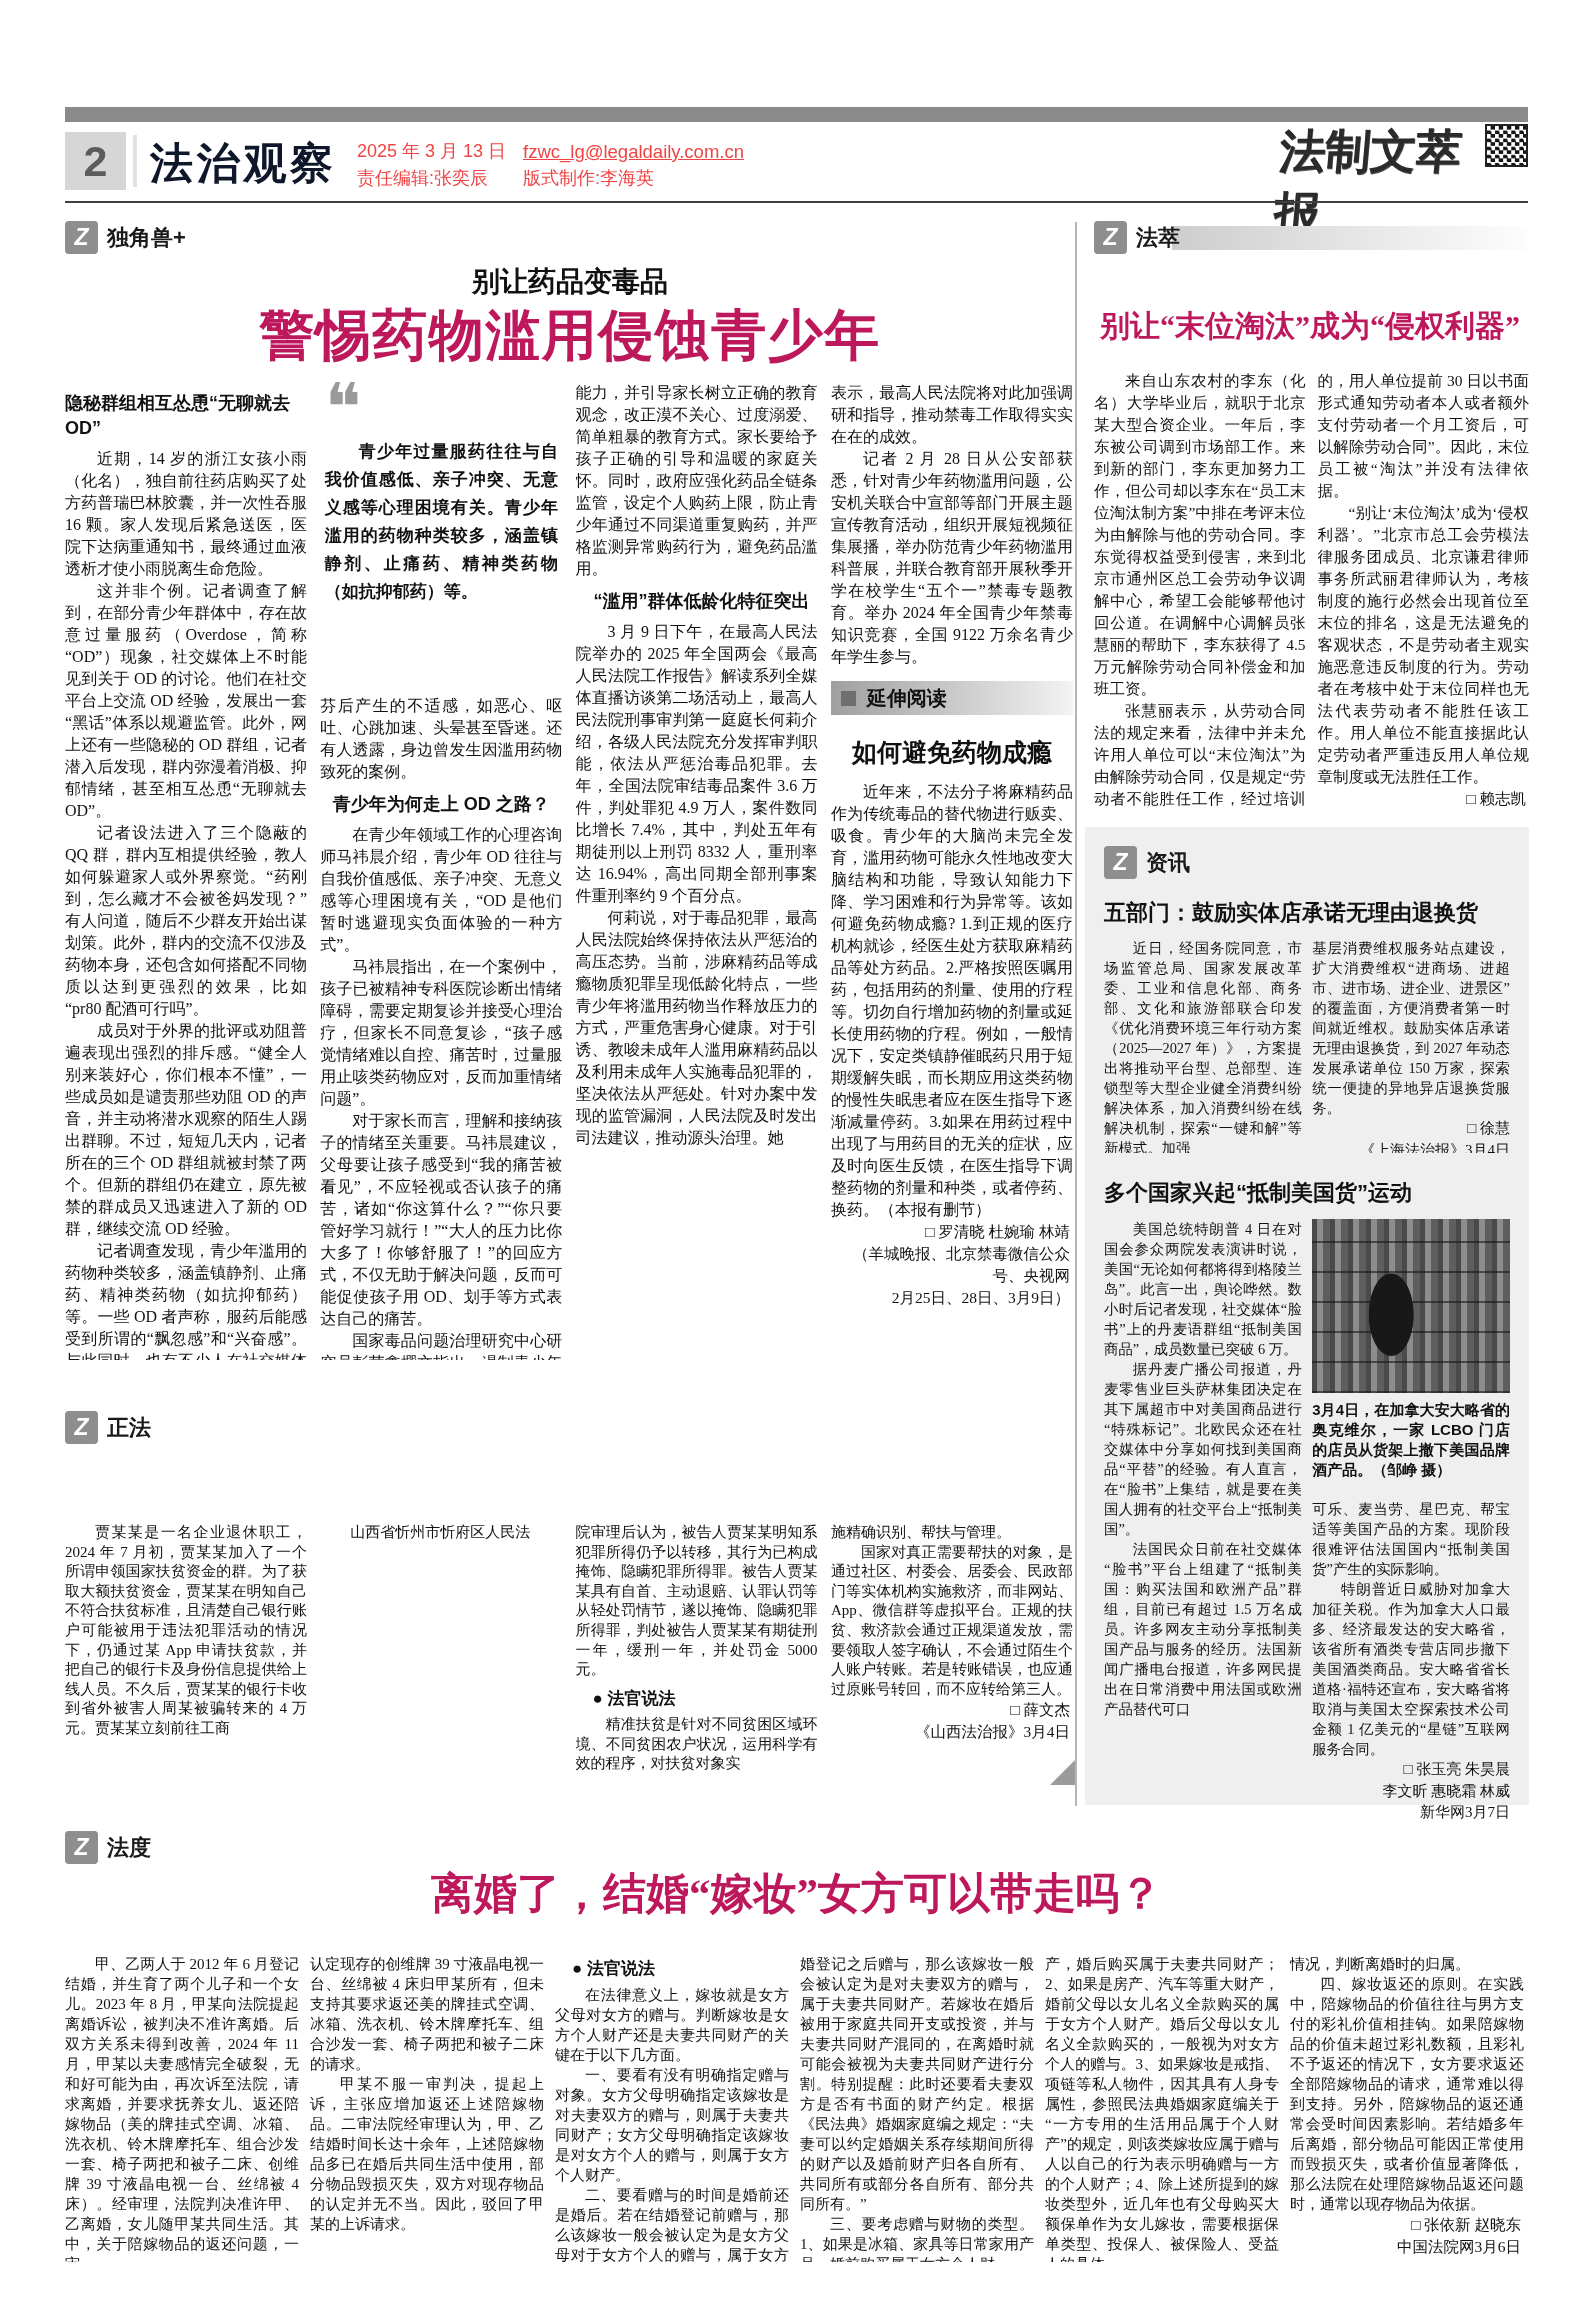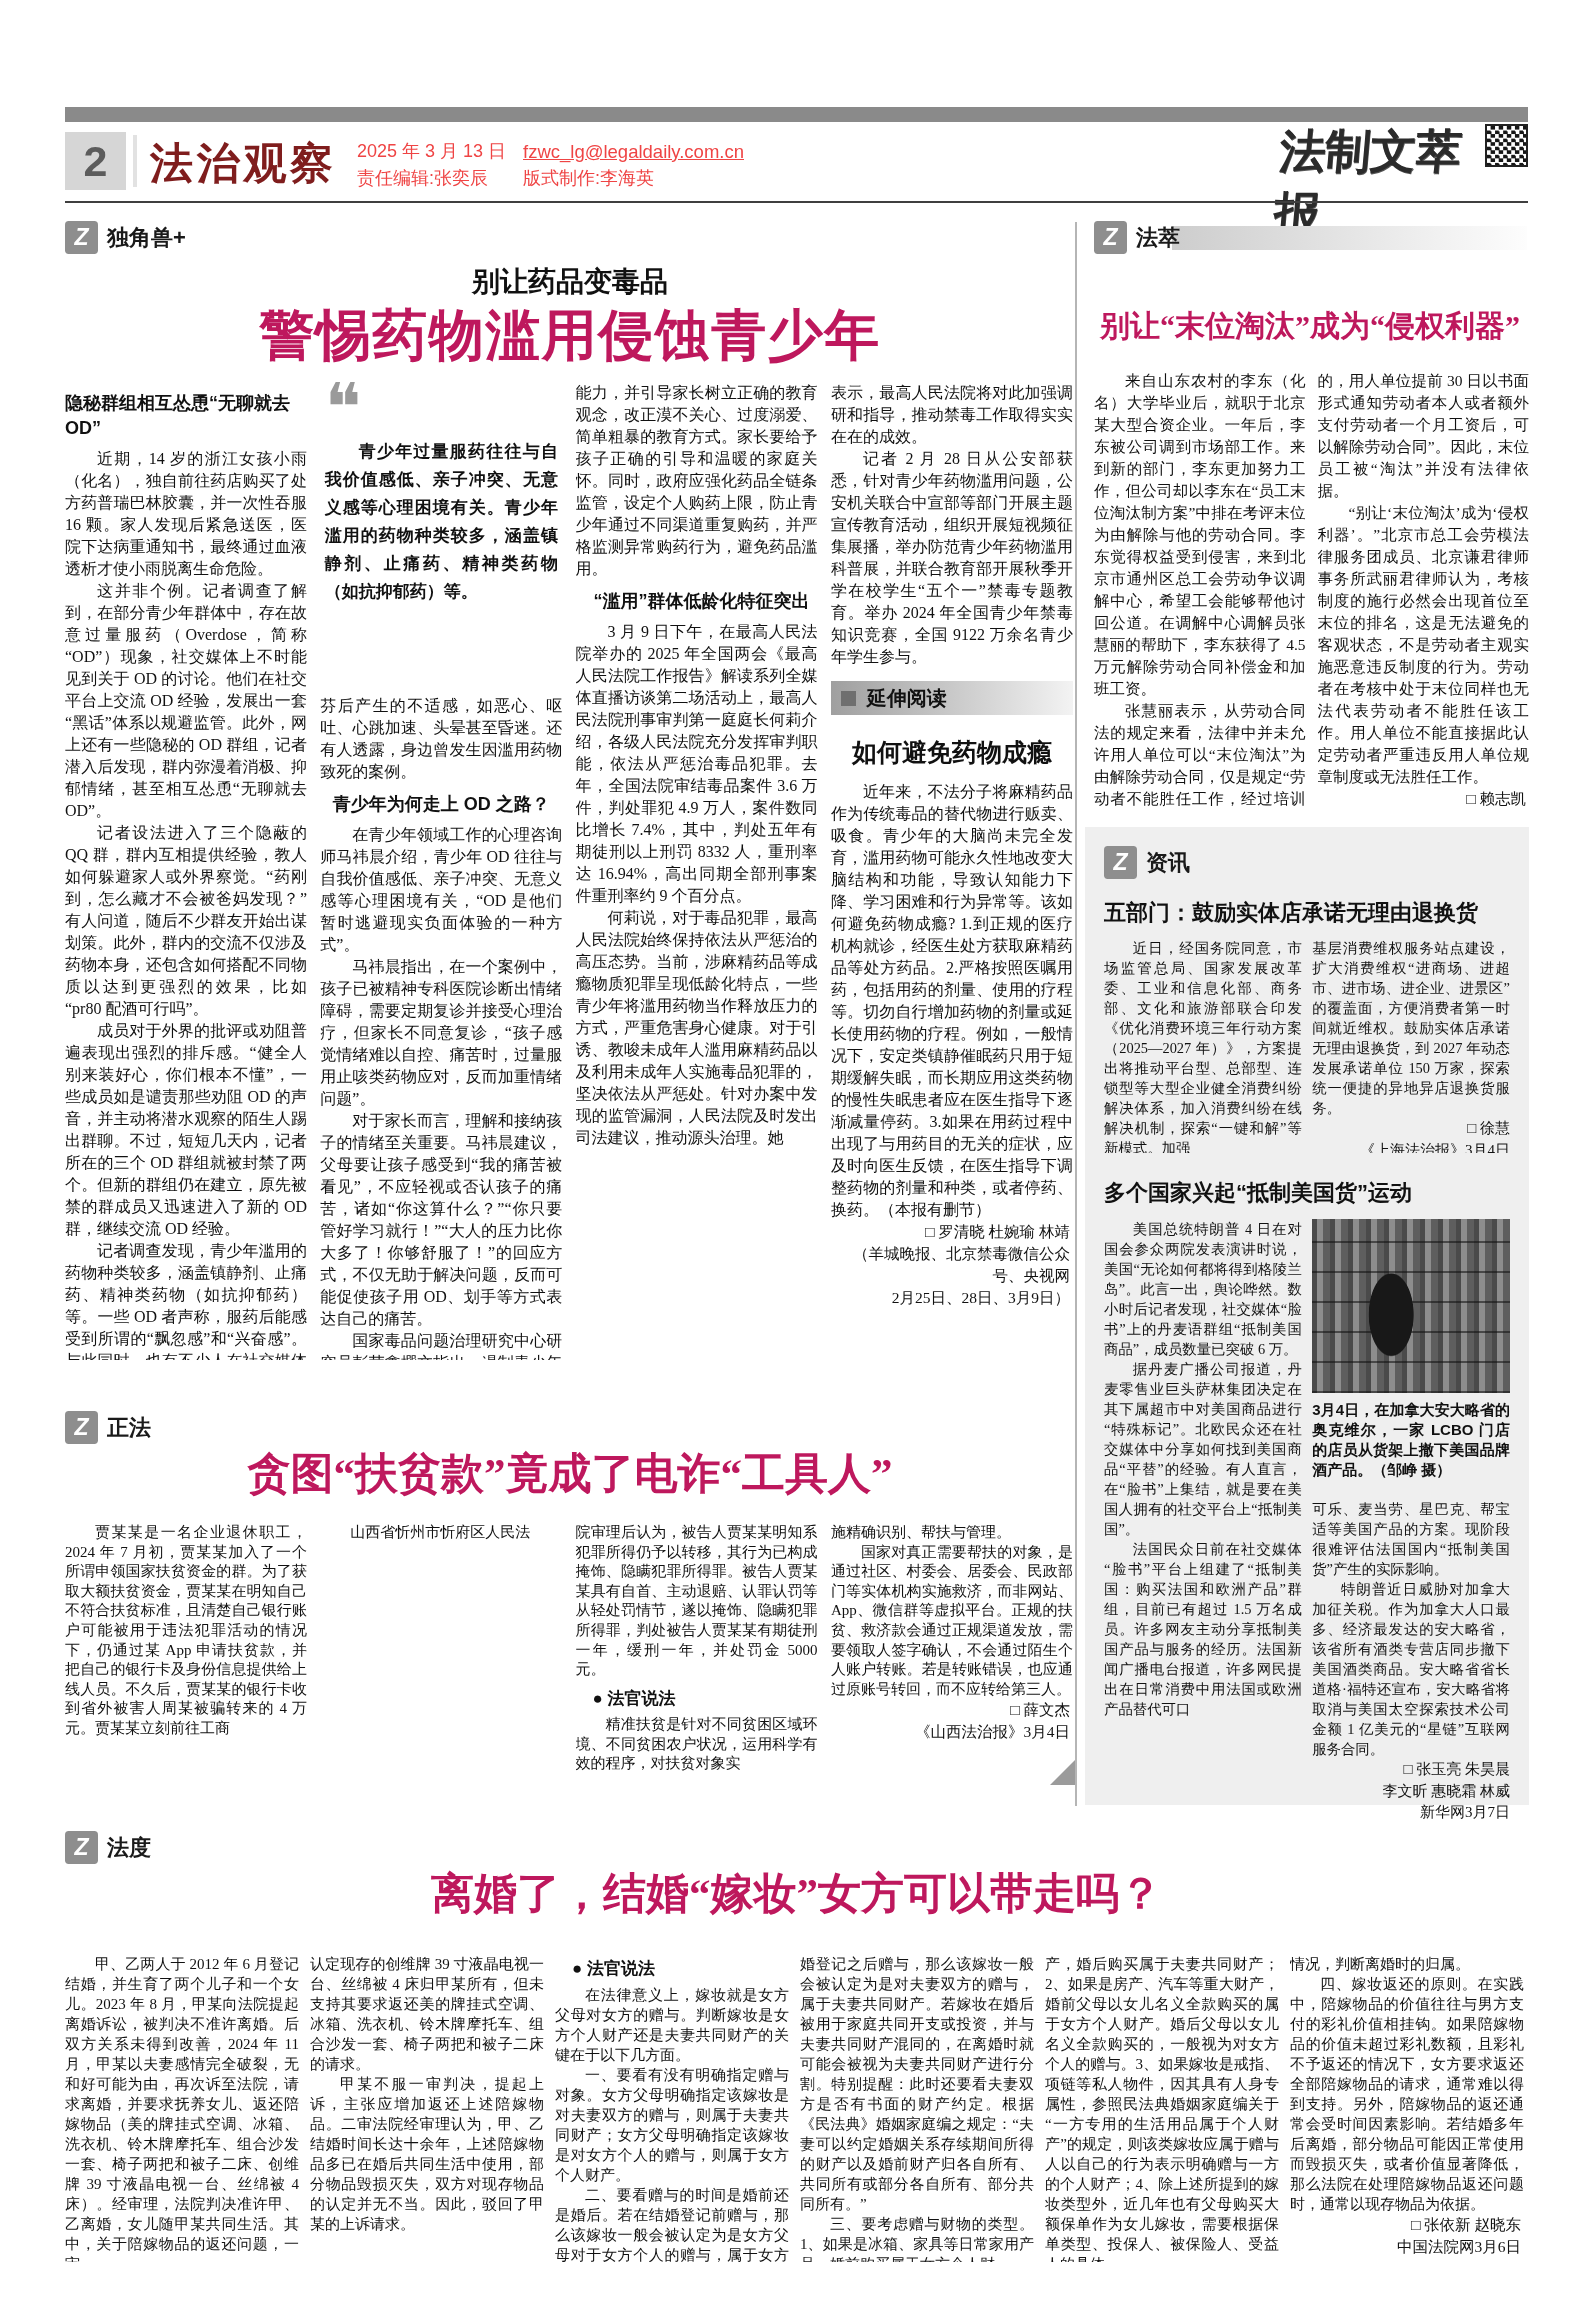--- a/index.html
+++ b/index.html
@@ -6,21 +6,21 @@
   html,body{background:#e9e9e9}
   body{font-family:"Liberation Serif","DejaVu Serif",serif;color:#111}
   .page{position:relative;width:1593px;height:2307px;background:#fff;margin:0 auto;overflow:hidden}
   .abs{position:absolute}
 
   
   .topbar{left:65px;top:107px;width:1463px;height:15px;background:#8a8a8a}
   .pagenum{left:65px;top:132px;width:61px;height:58px;background:#d6d6d6;display:flex;align-items:center;justify-content:center;
            font-family:"Liberation Sans","DejaVu Sans",sans-serif;font-size:43px;font-weight:bold;color:#5c5c5c}
   .pagenum-divider{left:133px;top:135px;width:4.4px;height:52px;background:#e2e2e2}
-  .sectitle{left:150px;top:135px;font-family:"Liberation Sans","DejaVu Sans",sans-serif;font-size:43px;font-weight:900;letter-spacing:3.7px;color:#7f1d1d}
+  .sectitle{left:150px;top:135px;font-family:"Liberation Sans","DejaVu Sans",sans-serif;font-size:43px;font-weight:900;letter-spacing:3.7px;color:#0f172a}
   .meta{font-family:"Liberation Sans","DejaVu Sans",sans-serif;font-size:18px;line-height:27px;color:#ef4444}
   .meta1{left:357px;top:138px}
   .meta2{left:523px;top:138px}
   .meta .email{text-decoration:underline;font-size:18.5px}
   .brand{left:1277px;top:121px;width:201px;font-size:46px;font-weight:900;letter-spacing:-0.7px;color:#2b2b2b;transform:skewX(-5deg);text-shadow:0.7px 0.7px 0 #555}
   .qr{left:1485px;top:124px;width:43px;height:43px;border:2.2px solid #222;
       background-image:repeating-conic-gradient(#161616 0 25%,#fff 0 50%);background-size:8.1px 8.1px}
   .hrule{left:65px;top:201px;width:1463px;height:1.5px;background:#3f3f3f}
 
   
@@ -220,21 +220,20 @@
           <div class="zx-byline">新华网3月7日</div>
         </div>
       </div>
     </div>
   </div>
 
   <div class="abs zmark zf-mark">
     <span class="zicon">Z</span>
     <span class="zlabel">正法</span>
   </div>
-  <div class="abs serifhead zf-headline">贪图“扶贫款”竟成了电诈“工具人”</div>
   <div class="abs cols zf-cols">
     <div class="col zf-col">
       <p class="body">贾某某是一名企业退休职工，2024 年 7 月初，贾某某加入了一个所谓申领国家扶贫资金的群。为了获取大额扶贫资金，贾某某在明知自己不符合扶贫标准，且清楚自己银行账户可能被用于违法犯罪活动的情况下，仍通过某 App 申请扶贫款，并把自己的银行卡及身份信息提供给上线人员。不久后，贾某某的银行卡收到省外被害人周某被骗转来的 4 万元。贾某某立刻前往工商</p>
     </div>
     <div class="col zf-col">
       <p class="body">山西省忻州市忻府区人民法</p>
     </div>
     <div class="col zf-col">
       <p class="body noindent">院审理后认为，被告人贾某某明知系犯罪所得仍予以转移，其行为已构成掩饰、隐瞒犯罪所得罪。被告人贾某某具有自首、主动退赔、认罪认罚等从轻处罚情节，遂以掩饰、隐瞒犯罪所得罪，判处被告人贾某某有期徒刑一年，缓刑一年，并处罚金 5000 元。</p>
       <h3 class="sub">● 法官说法</h3>

